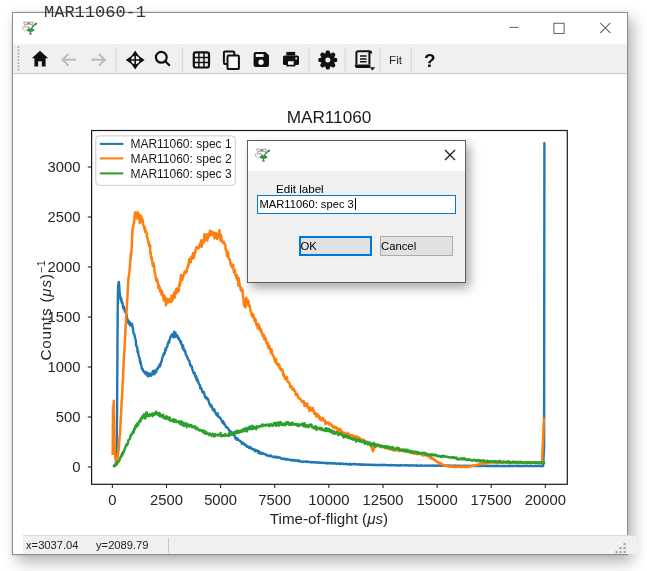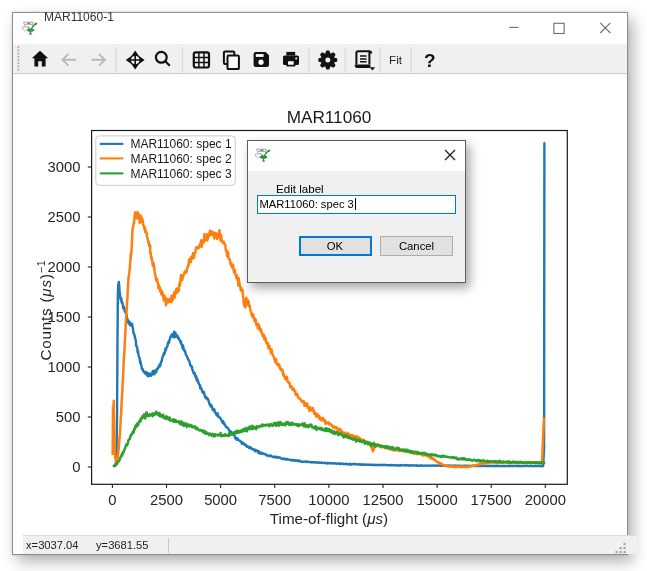--- a/index.html
+++ b/index.html
@@ -1,24 +1,24 @@
 <!DOCTYPE html>
 <html><head><meta charset="utf-8"><style>
 * { margin:0; padding:0; box-sizing:border-box; }
 html,body { width:647px; height:571px; background:#fff; font-family:"Liberation Sans",sans-serif; overflow:hidden; }
 #win { position:absolute; left:12px; top:12px; width:616px; height:543px; background:#fff; border:1px solid #8d8d8d; box-shadow:5px 7px 14px rgba(0,0,0,0.30), 0 0 2px rgba(0,0,0,0.12); }
 .abs { position:absolute;margin-top:32px; }
 #titlebar { position:absolute; left:13px; top:13px; width:614px; height:31px; background:#fff; }
-#titletext { position:absolute; left:44px; top:10px; font-size:12px; color:#333; }
+#titletext { position:absolute; left:44px; top:3px; font-size:17px; color:#333;font-family:Liberation Mono, monospace; }
 #toolbar { position:absolute; left:13px; top:44px; width:614px; height:30px; background:#f0f0f0; border-bottom:1px solid #c8c8c8; }
 #statusbar { position:absolute; left:13px; top:535px; width:614px; height:19px; background:#f0f0f0; border-top:1px solid #dcdcdc; font-size:11.2px; color:#222;margin-left:10px; }
 #dlg { position:absolute; left:246.5px; top:139.5px; width:219.5px; height:143.5px; background:#f0f0f0; border:1px solid #5e5e5e; box-shadow:4px 5px 10px rgba(0,0,0,0.35); }
 #dlgtitle { position:absolute; left:0; top:0; width:100%; height:30.5px; background:#fff; }
 #dlginput { position:absolute; left:9px; top:54.5px; width:199px; height:19px; background:#fff; border:1px solid #0078d7; font-size:11.2px; color:#000; line-height:17px; padding-left:2px; white-space:nowrap; }
-.btn { position:absolute; font-size:11.3px; color:#000; text-align:center; background:#e1e1e1; }
+.btn { position:absolute; font-size:11.3px; color:#000; text-align:left; background:#e1e1e1; }
 #okbtn { left:51px; top:95px; width:73px; height:20px; border:2px solid #0078d7; line-height:16px; }
 #cancelbtn { left:132.5px; top:95px; width:73px; height:20px; border:1px solid #adadad; line-height:18px; }
 svg text { font-family:"Liberation Sans",sans-serif; }
 </style></head>
 <body>
 <div id="win"></div>
 <div id="titlebar"></div>
 <svg width="17" height="17" viewBox="0 0 17 17" style="position:absolute;left:22px;top:19px">
 <g stroke="#a8a8a8" stroke-width="1" fill="none">
 <path d="M1.5 3.2 L11.5 3.2 L10.5 5.4 L2.5 5.4 Z M2.8 5.4 L2.8 7.2 M10.2 5.4 L10.2 7.2 M1.8 7.8 a1.5 1.5 0 0 0 0 3 M1.8 7.8 L5 7.8 M3 10.8 L3 12.5"></path>
@@ -183,21 +183,21 @@
 <g fill="#2e8b3c">
 <path d="M8.8 10.5 C8.9 8.5 10.5 6.0 13.3 4.4 L14.2 5.6 C11.6 7.2 10.3 9 10.2 10.6 Z"></path>
 <ellipse cx="13.8" cy="4.8" rx="1.5" ry="1.1" transform="rotate(-35 13.8 4.8)"></ellipse>
 <path d="M8.6 10.8 C8.2 9.2 7.2 8.0 5.6 7.2 L5.2 7.9 C6.7 8.8 7.4 9.8 7.6 11 Z"></path>
 <path d="M4.6 11.2 C4.6 10.3 6.3 9.6 8.5 9.6 C10.7 9.6 12.4 10.3 12.4 11.2 C12.4 12.0 10.7 12.7 8.5 12.7 C6.3 12.7 4.6 12.0 4.6 11.2 Z"></path>
 <path d="M7.6 12.5 L9.4 12.5 L9.0 14.2 C9.8 14.4 10.3 14.9 10.3 15.4 L6.7 15.4 C6.7 14.9 7.2 14.4 8.0 14.2 Z"></path>
 </g>
 </svg>
 <div id="statusbar">
 <span style="position:absolute;left:3px;top:2.5px">x=3037.04</span>
-<span style="position:absolute;left:73px;top:2.5px">y=3681.55</span>
+<span style="position:absolute;left:73px;top:2.5px">y=2089.79</span>
 <span style="position:absolute;left:145px;top:2px;height:15px;border-left:1px solid #c8c8c8"></span>
 </div>
 <svg width="14" height="14" viewBox="0 0 14 14" style="position:absolute;left:614px;top:541px">
 <g fill="#a6a6a6">
       <rect x="9.5" y="2" width="2.2" height="2.2"></rect>
       <rect x="5.5" y="6" width="2.2" height="2.2"></rect>
       <rect x="9.5" y="6" width="2.2" height="2.2"></rect>
       <rect x="1.5" y="10" width="2.2" height="2.2"></rect>
       <rect x="5.5" y="10" width="2.2" height="2.2"></rect>
       <rect x="9.5" y="10" width="2.2" height="2.2"></rect>

